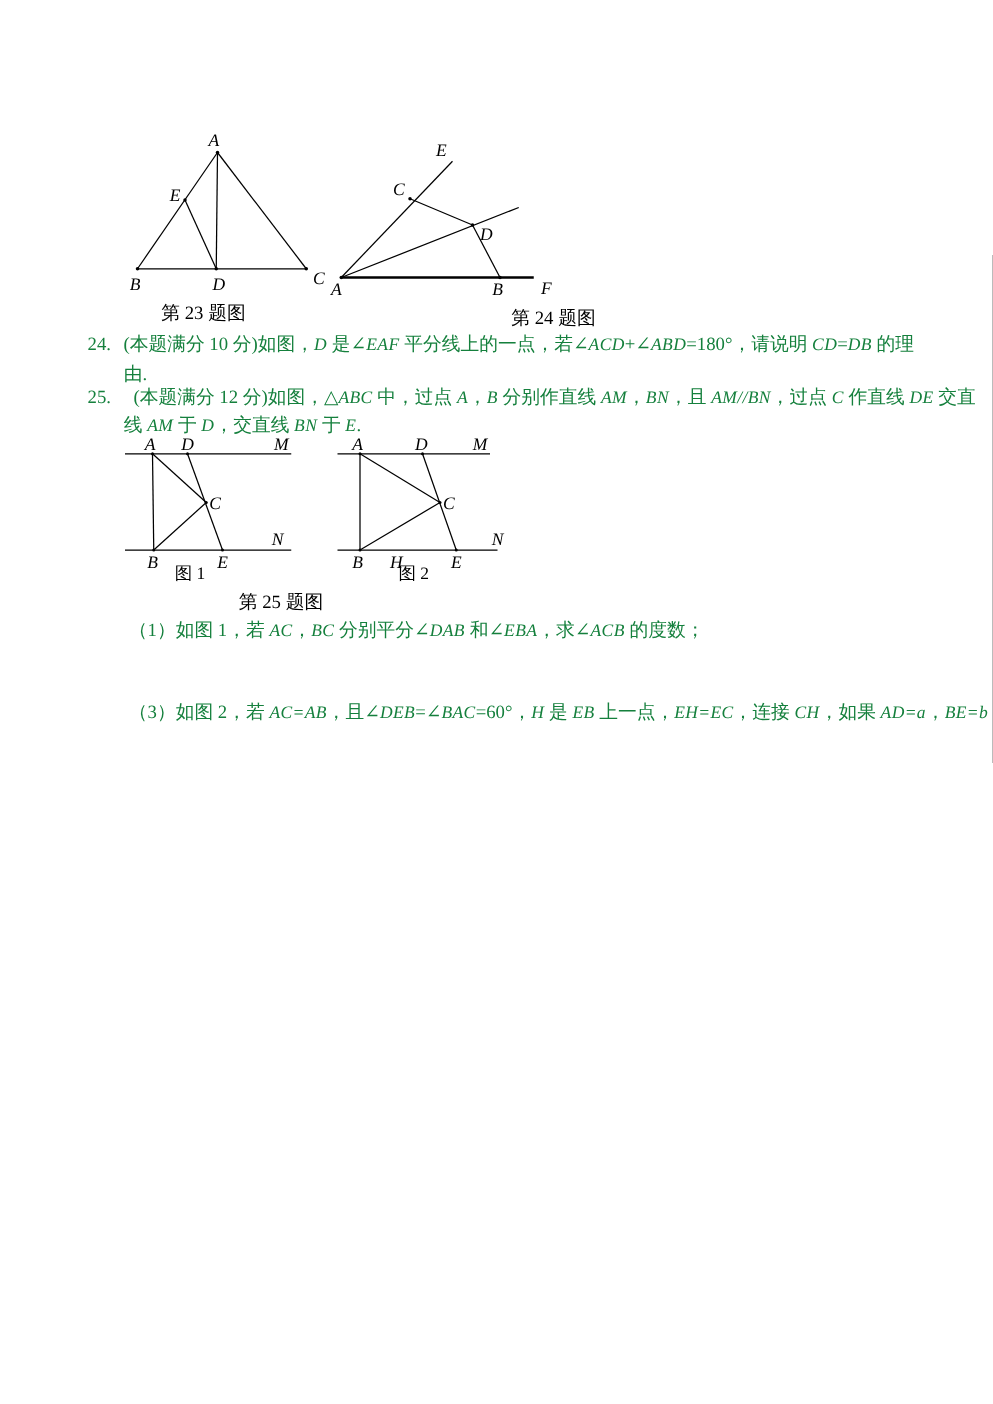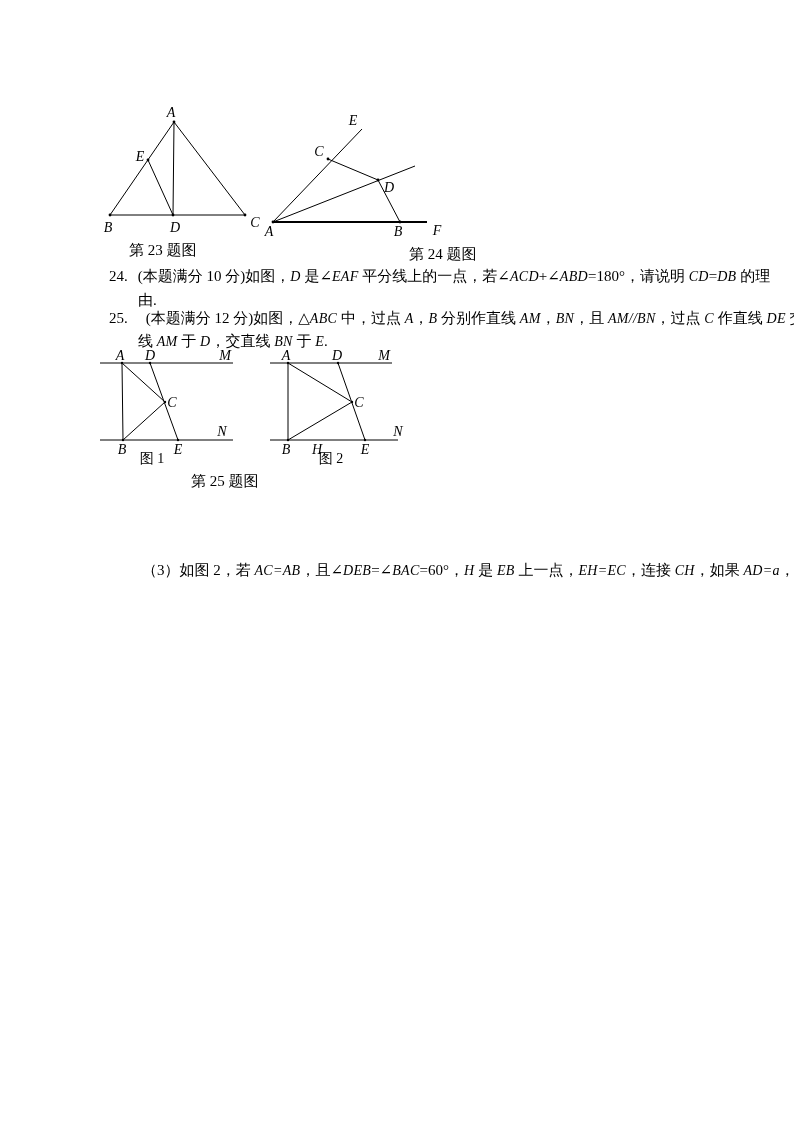--- a/index.html
+++ b/index.html
@@ -3,21 +3,21 @@
 <meta charset="utf-8">
 <style>
   html,body{margin:0;padding:0;background:#888;}
   .page{
     position:relative;width:794px;height:1123px;margin:0 auto;
     background:#ffffff;color:#000;overflow:hidden;
     font-family:"Liberation Serif","DejaVu Serif",serif;
   }
   .t-line{
     position:absolute;white-space:nowrap;
-    font-size:15px;line-height:19px;color:#000000;margin-left:39px;
+    font-size:15px;line-height:19px;color:#15803d;
   }
   .qnum{display:inline-block;vertical-align:baseline;}
   .mv{font-style:italic;font-family:"Liberation Serif",serif;font-size:14px;letter-spacing:0.3px;}
   .cap{position:absolute;font-size:15px;white-space:nowrap;color:#000;}
   .frac{
     display:inline-flex;flex-direction:column;align-items:center;
     vertical-align:middle;line-height:1.05;font-weight:bold;font-size:15px;margin:0 2px;
   }
   .frac .fn{border-bottom:1.4px solid #000;padding:0 3px 0;}
   .frac .fd{padding-top:0;}
@@ -131,17 +131,20 @@
     <text x="94" y="57">C</text>
     <text x="133" y="86">N</text>
     <text x="21" y="104">B</text>
     <text x="52" y="104">H</text>
     <text x="100" y="104">E</text>
     <text class="cjk" x="66" y="113">图 2</text>
   </svg>
 
   <div class="cap" style="left:191px;top:472px">第 25 题图</div>
 
+  <div class="t-line" style="left:103px;top:496px">
+    <span><span>（1）如图 1，若 </span><span class="mv">AC</span><span>，</span><span class="mv">BC</span><span> 分别平分∠</span><span class="mv">DAB</span><span> 和∠</span><span class="mv">EBA</span><span>，求∠</span><span class="mv">ACB</span><span> 的度数；</span></span>
+  </div>
   <div class="t-line" style="left:103px;top:561px">
     <span><span>（3）如图 2，若 </span><span class="mv">AC=AB</span><span>，且∠</span><span class="mv">DEB</span><span>=∠</span><span class="mv">BAC</span><span>=60°，</span><span class="mv">H</span><span> 是 </span><span class="mv">EB</span><span> 上一点，</span><span class="mv">EH=EC</span><span>，连接 </span><span class="mv">CH</span><span>，如果 </span><span class="mv">AD=a</span><span>，</span><span class="mv">BE=b</span><span>，</span></span>
   </div>
 
 </div>
 
 </body></html>

